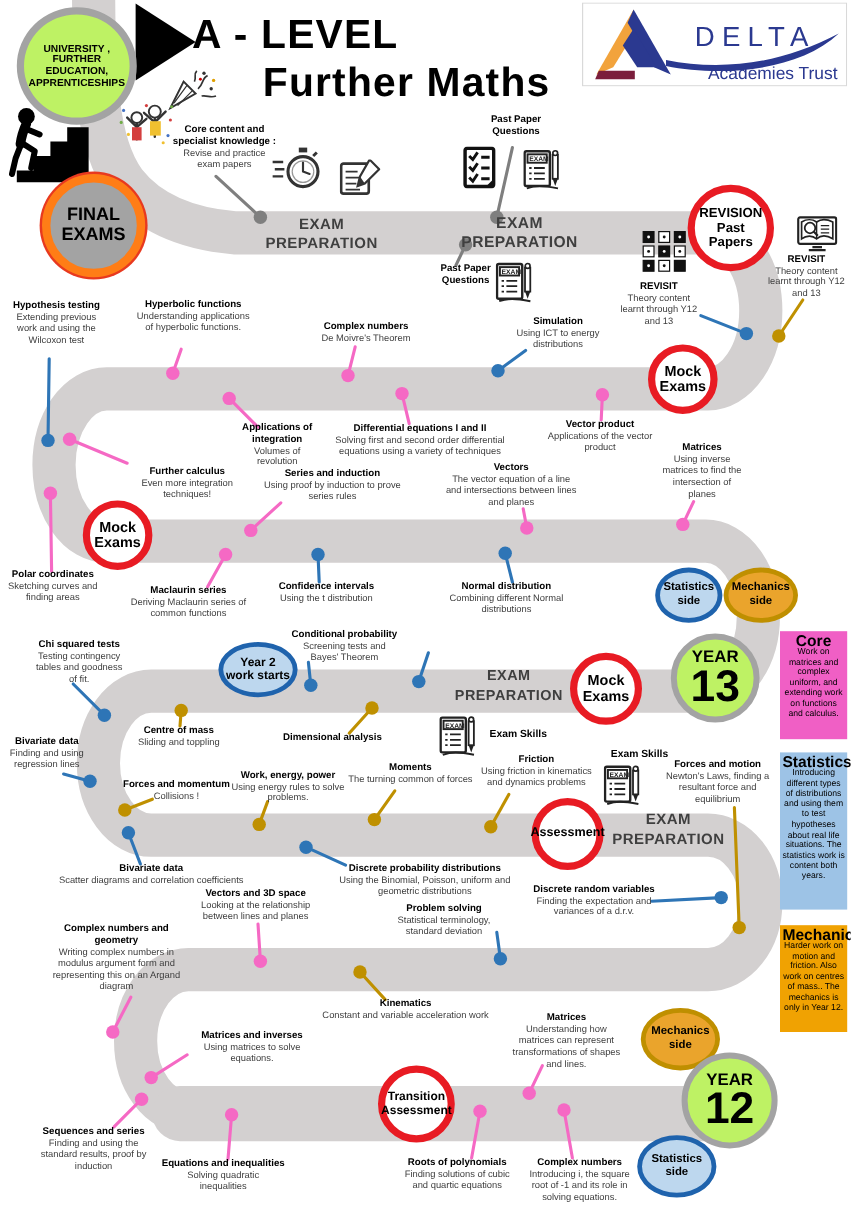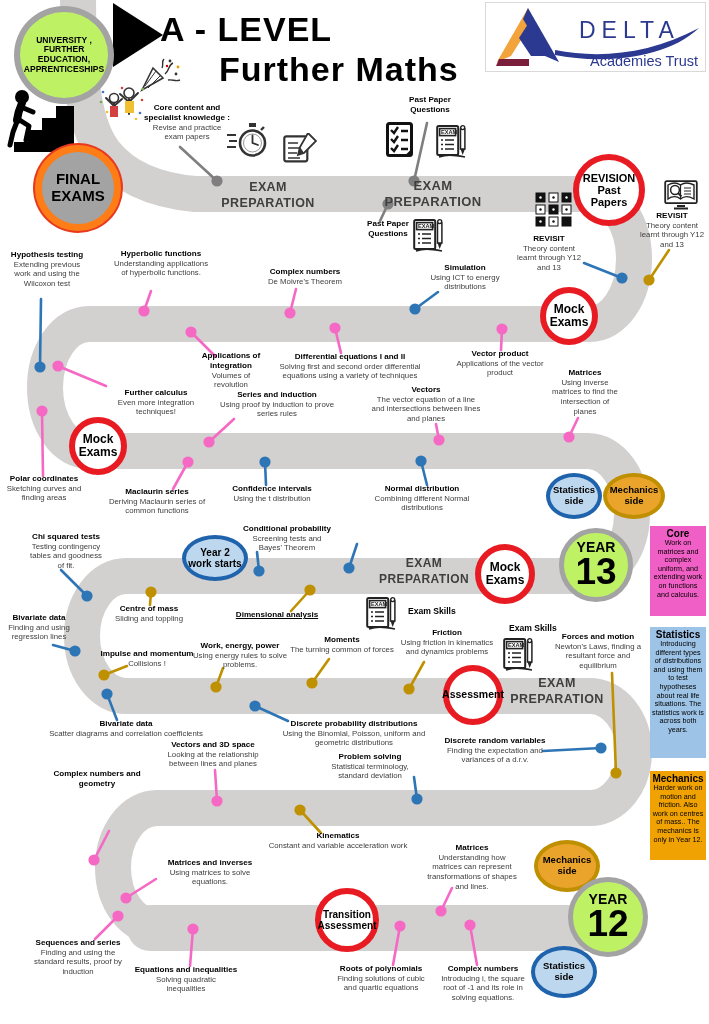--- a/index.html
+++ b/index.html
@@ -25,21 +25,21 @@
   .ms-red-white{background:#fff;border:6px solid #e81b23;}
   .ms-yellow-black{background:#bef264;border:6px solid #a3a3a3;}
   .ms-yellow-orange{background:#a3a3a3;border:7px solid #ff7d16;box-shadow:0 0 0 2px #e8391f;}
   .ms-blue-ellipse{background:#bdd7ee;border:4px solid #1f63ad;}
   .ms-gold-ellipse{background:#eaa42c;border:4px solid #bf8f00;}
   .ms.ms-year{border-width:5px;}
   .ms .ms-word{font-size:14px;line-height:1;}
   .ms .ms-num{font-size:37px;line-height:.95;}
   
   .side-box{position:absolute;width:56px;box-sizing:border-box;padding:3px 2px;text-align:center;color:#000;}
-  .side-box .sb-title{font-weight:bold;font-size:10px;line-height:9px;margin-bottom:1px;}
+  .side-box .sb-title{font-weight:bold;font-size:13px;line-height:9px;margin-bottom:1px;}
   .side-box .sb-body{font-size:7.2px;line-height:8.6px;}
   
   .skill-label{position:absolute;font-weight:bold;font-size:8.6px;color:#000;white-space:nowrap;}
   
   #delta-logo{position:absolute;left:485px;top:2px;}
 </style>
 </head>
 <body>
 
 <div id="stage">
@@ -289,21 +289,21 @@
 
   <div class="skill-label" style="left:408px;top:606px;">Exam Skills</div>
   <div class="skill-label" style="left:509px;top:623px;">Exam Skills</div>
 
   <div class="side-box" id="box-core" style="left: 650px; top: 526px; min-height: 90px; background: rgb(240, 95, 197);">
     <div class="sb-title">Core</div>
     <div class="sb-body">Work on matrices and complex uniform, and extending work on functions and calculus.</div>
   </div>
   <div class="side-box" id="box-statistics" style="left: 650px; top: 627px; min-height: 131px; background: rgb(157, 195, 230);">
     <div class="sb-title">Statistics</div>
-    <div class="sb-body">Introducing different types of distributions and using them to test hypotheses about real life situations. The statistics work is across both years.</div>
+    <div class="sb-body">Introducing different types of distributions and using them to test hypotheses about real life situations. The statistics work is content both years.</div>
   </div>
   <div class="side-box" id="box-mechanics" style="left: 650px; top: 771px; min-height: 89px; background: rgb(240, 162, 2);">
     <div class="sb-title">Mechanics</div>
     <div class="sb-body">Harder work on motion and friction. Also work on centres of mass.. The mechanics is only in Year 12.</div>
   </div>
 
 <div class="topic" style="left: 144px; top: 103px; width: 86px;">
       <div class="t-title" style="margin: 0px -6px;">Core content and specialist knowledge :</div>
       <div class="t-body">Revise and practice exam papers</div>
     </div>
@@ -386,29 +386,29 @@
       <div class="t-body">Testing contingency tables and goodness of fit.</div>
     </div>
     <div class="topic" style="left: 244px; top: 524px; width: 86px; text-align: center;">
       <div class="t-title" style="margin: 0px -17px;">Conditional probability</div>
       <div class="t-body">Screening tests and Bayes' Theorem</div>
     </div>
     <div class="topic" style="left: 103px; top: 604px; width: 92px;">
       <div class="t-title">Centre of mass</div>
       <div class="t-body">Sliding and toppling</div>
     </div>
-    <div class="topic" style="left: 221px; top: 610px; width: 112px; text-decoration: underline;">
+    <div class="topic" style="left: 221px; top: 610px; width: 112px;">
       <div class="t-title">Dimensional analysis</div>
     </div>
     <div class="topic" style="left: 3px; top: 613px; width: 72px;">
       <div class="t-title">Bivariate data</div>
       <div class="t-body">Finding and using regression lines</div>
     </div>
     <div class="topic" style="left: 97px; top: 649px; width: 100px;">
-      <div class="t-title" style="margin: 0px -3px;">Impulse and momentum</div>
+      <div class="t-title" style="margin: 0px -3px;">Forces and momentum</div>
       <div class="t-body">Collisions !</div>
     </div>
     <div class="topic" style="left: 188px; top: 641px; width: 104px;">
       <div class="t-title">Work, energy, power</div>
       <div class="t-body">Using energy rules to solve problems.</div>
     </div>
     <div class="topic" style="left: 287px; top: 635px; width: 110px;">
       <div class="t-title">Moments</div>
       <div class="t-body">The turning common of forces</div>
     </div>
@@ -435,20 +435,21 @@
     <div class="topic" style="left: 439px; top: 736px; width: 112px;">
       <div class="t-title">Discrete random variables</div>
       <div class="t-body">Finding the expectation and variances of a d.r.v.</div>
     </div>
     <div class="topic" style="left: 161px; top: 740px; width: 104px;">
       <div class="t-title">Vectors and 3D space</div>
       <div class="t-body">Looking at the relationship between lines and planes</div>
     </div>
     <div class="topic" style="left: 41px; top: 769px; width: 112px;">
       <div class="t-title">Complex numbers and geometry</div>
+      <div class="t-body">Writing complex numbers in modulus argument form and representing this on an Argand diagram</div>
     </div>
     <div class="topic" style="left: 256px; top: 831px; width: 164px;">
       <div class="t-title">Kinematics</div>
       <div class="t-body">Constant and variable acceleration work</div>
     </div>
     <div class="topic" style="left: 426px; top: 843px; width: 92px;">
       <div class="t-title">Matrices</div>
       <div class="t-body">Understanding how matrices can represent transformations of shapes and lines.</div>
     </div>
     <div class="topic" style="left: 154px; top: 858px; width: 112px;">

